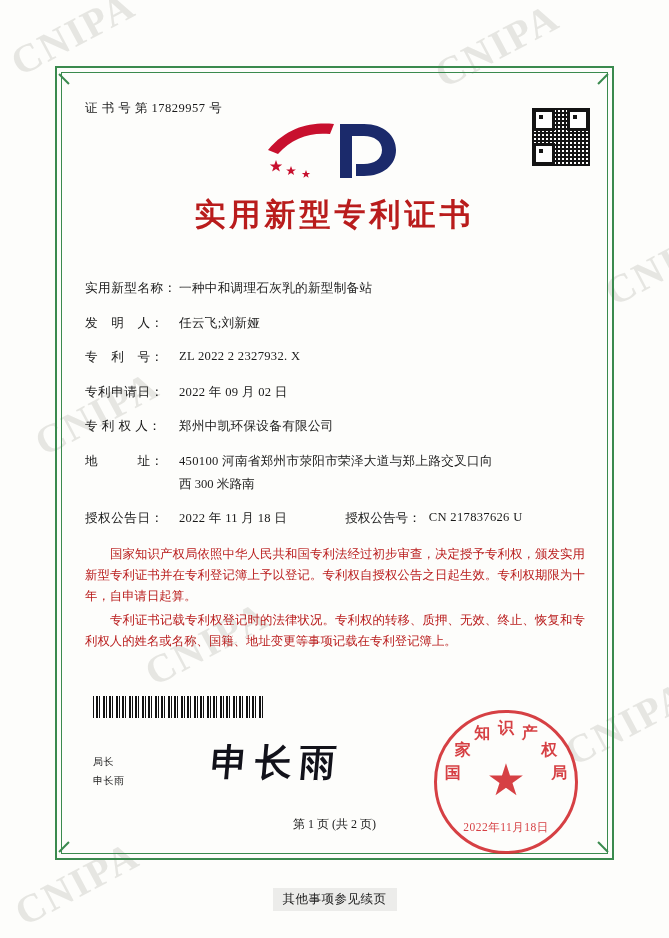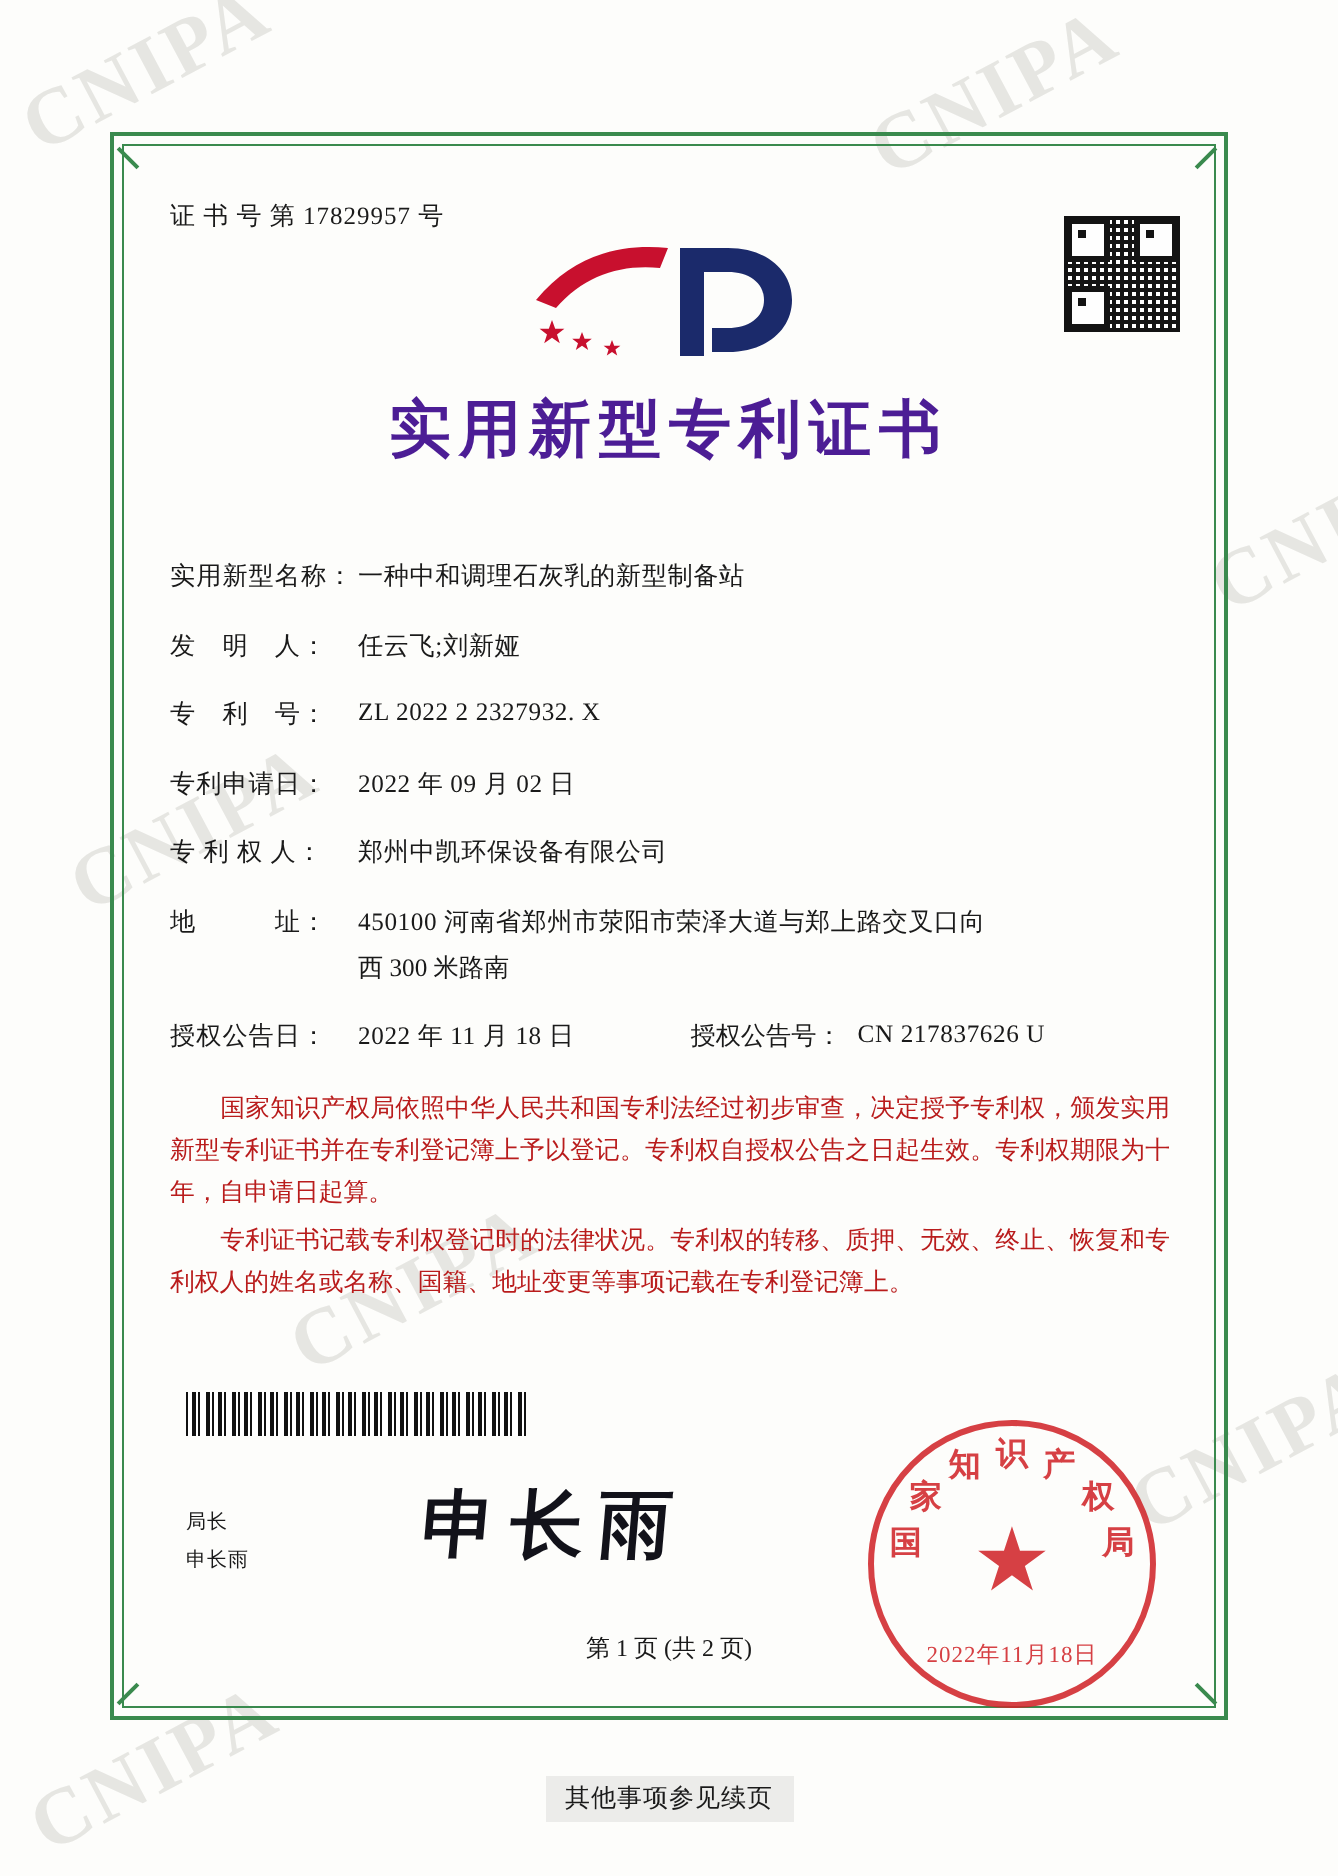--- a/index.html
+++ b/index.html
@@ -124,21 +124,21 @@
     align-items: center;
   }
   .title {
     position: absolute;
     left: 0; right: 0;
     top: 122px;
     text-align: center;
     font-size: 31px;
     font-weight: bold;
     letter-spacing: 4px;
-    color: #4c1d95;
+    color: #b91c1c;
     font-family: Liberation Mono, monospace;
   }
 
   .fields {
     position: absolute;
     left: 24px;
     top: 208px;
     width: 500px;
     font-size: 12.6px;
     color: #1a1a1a;

